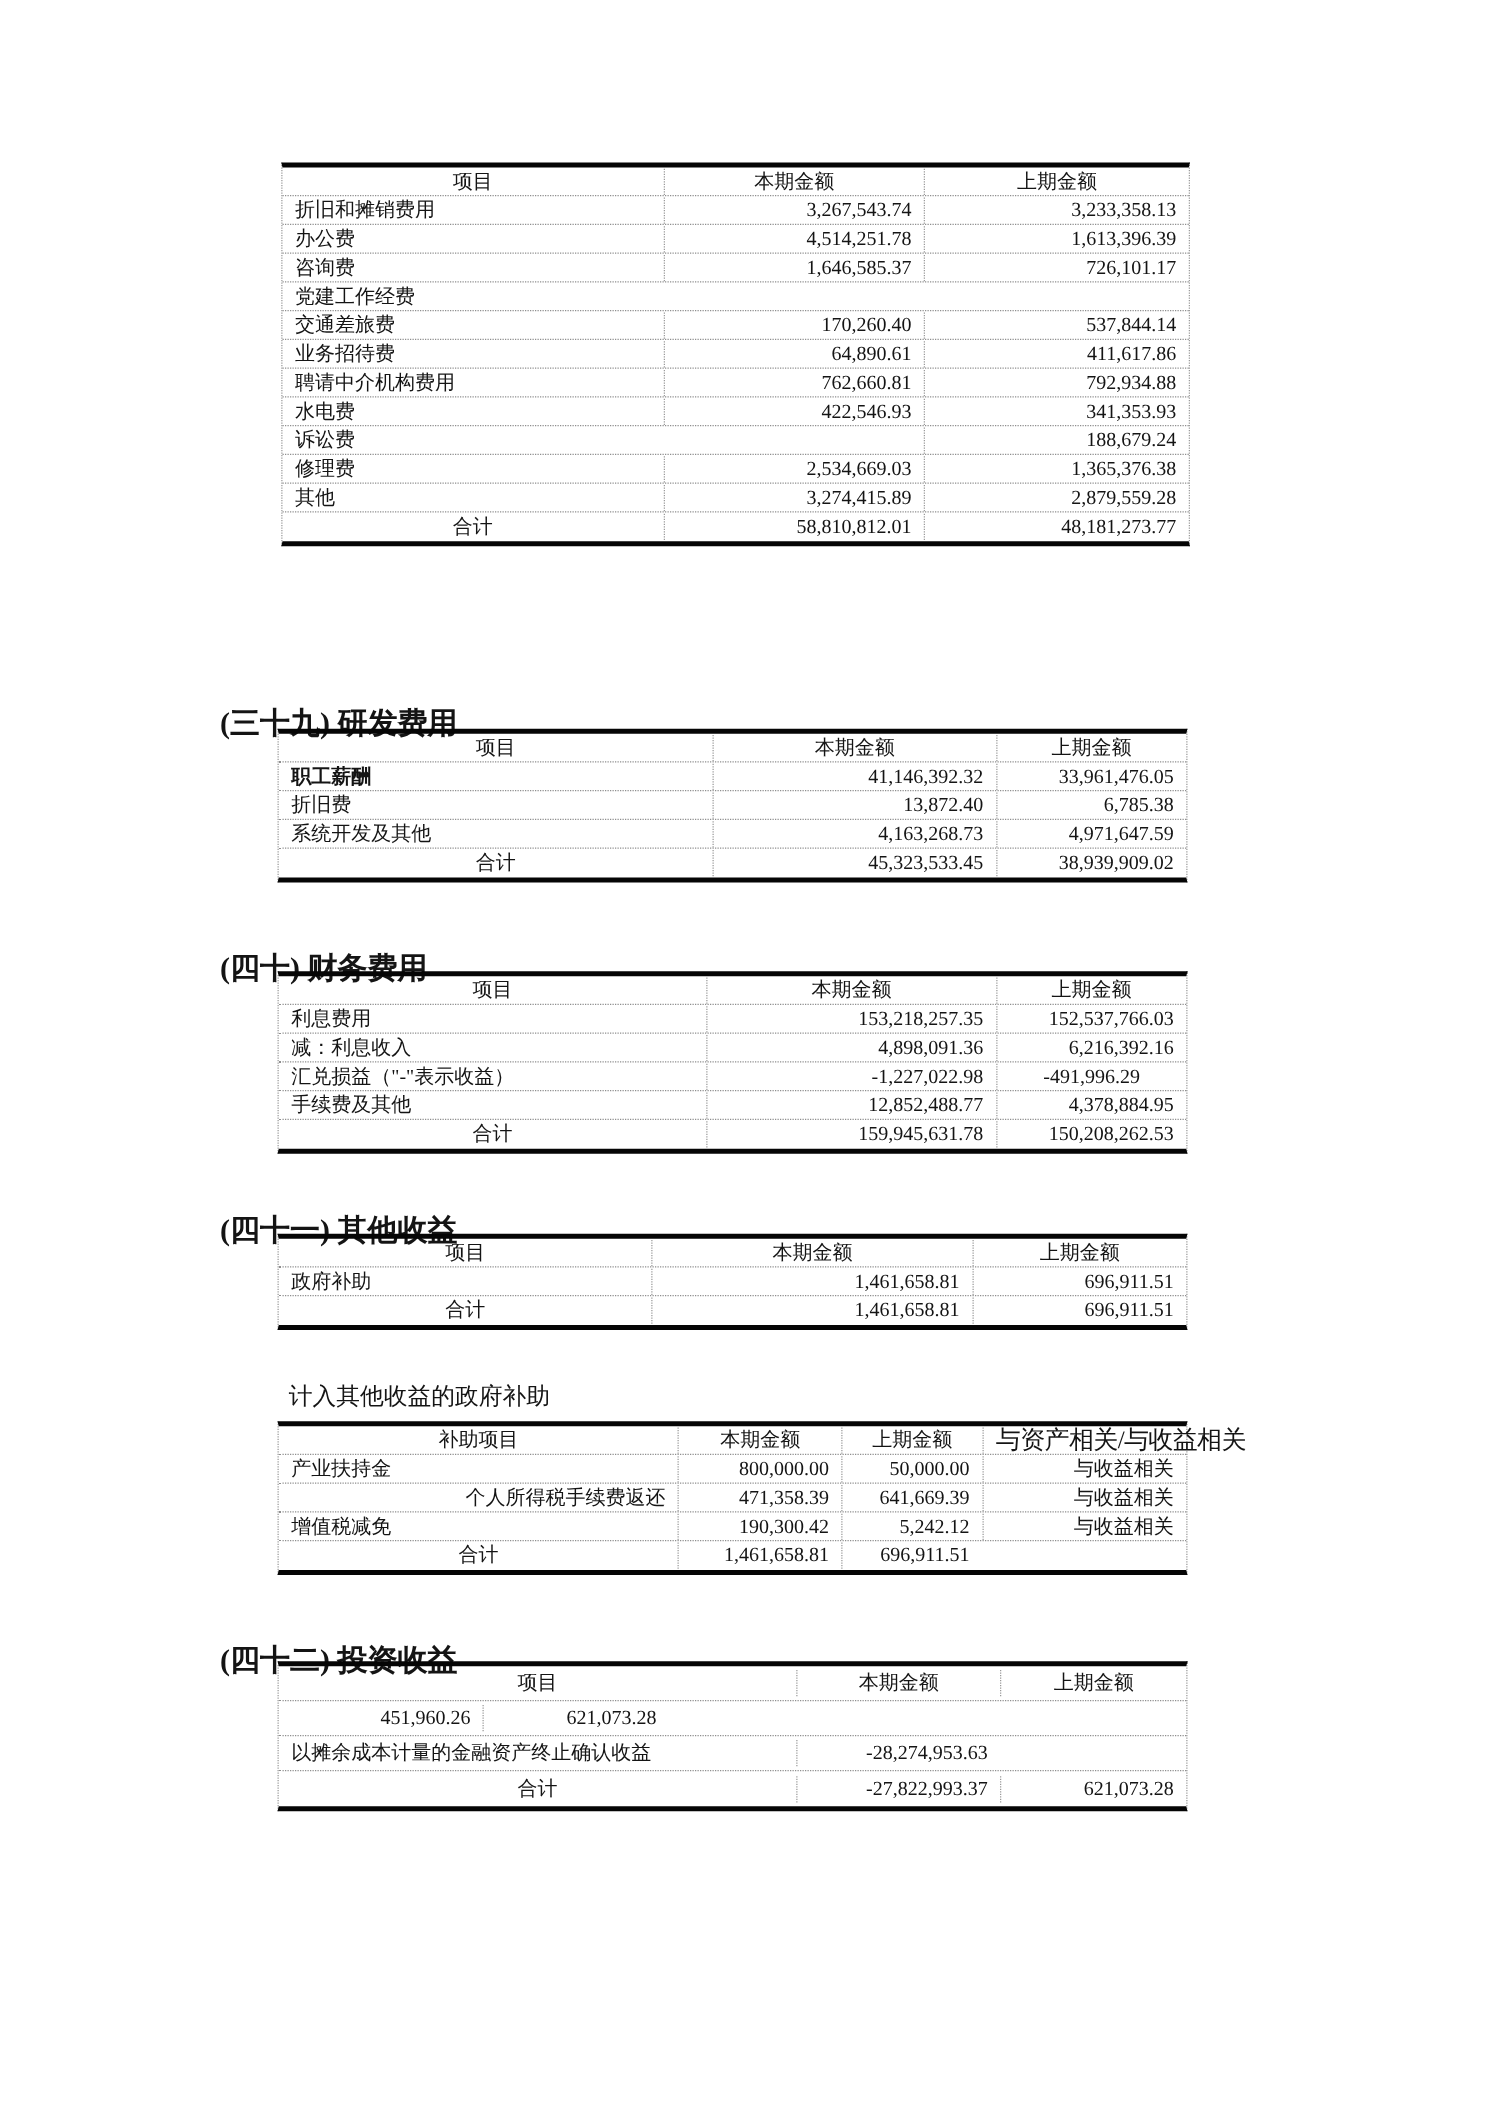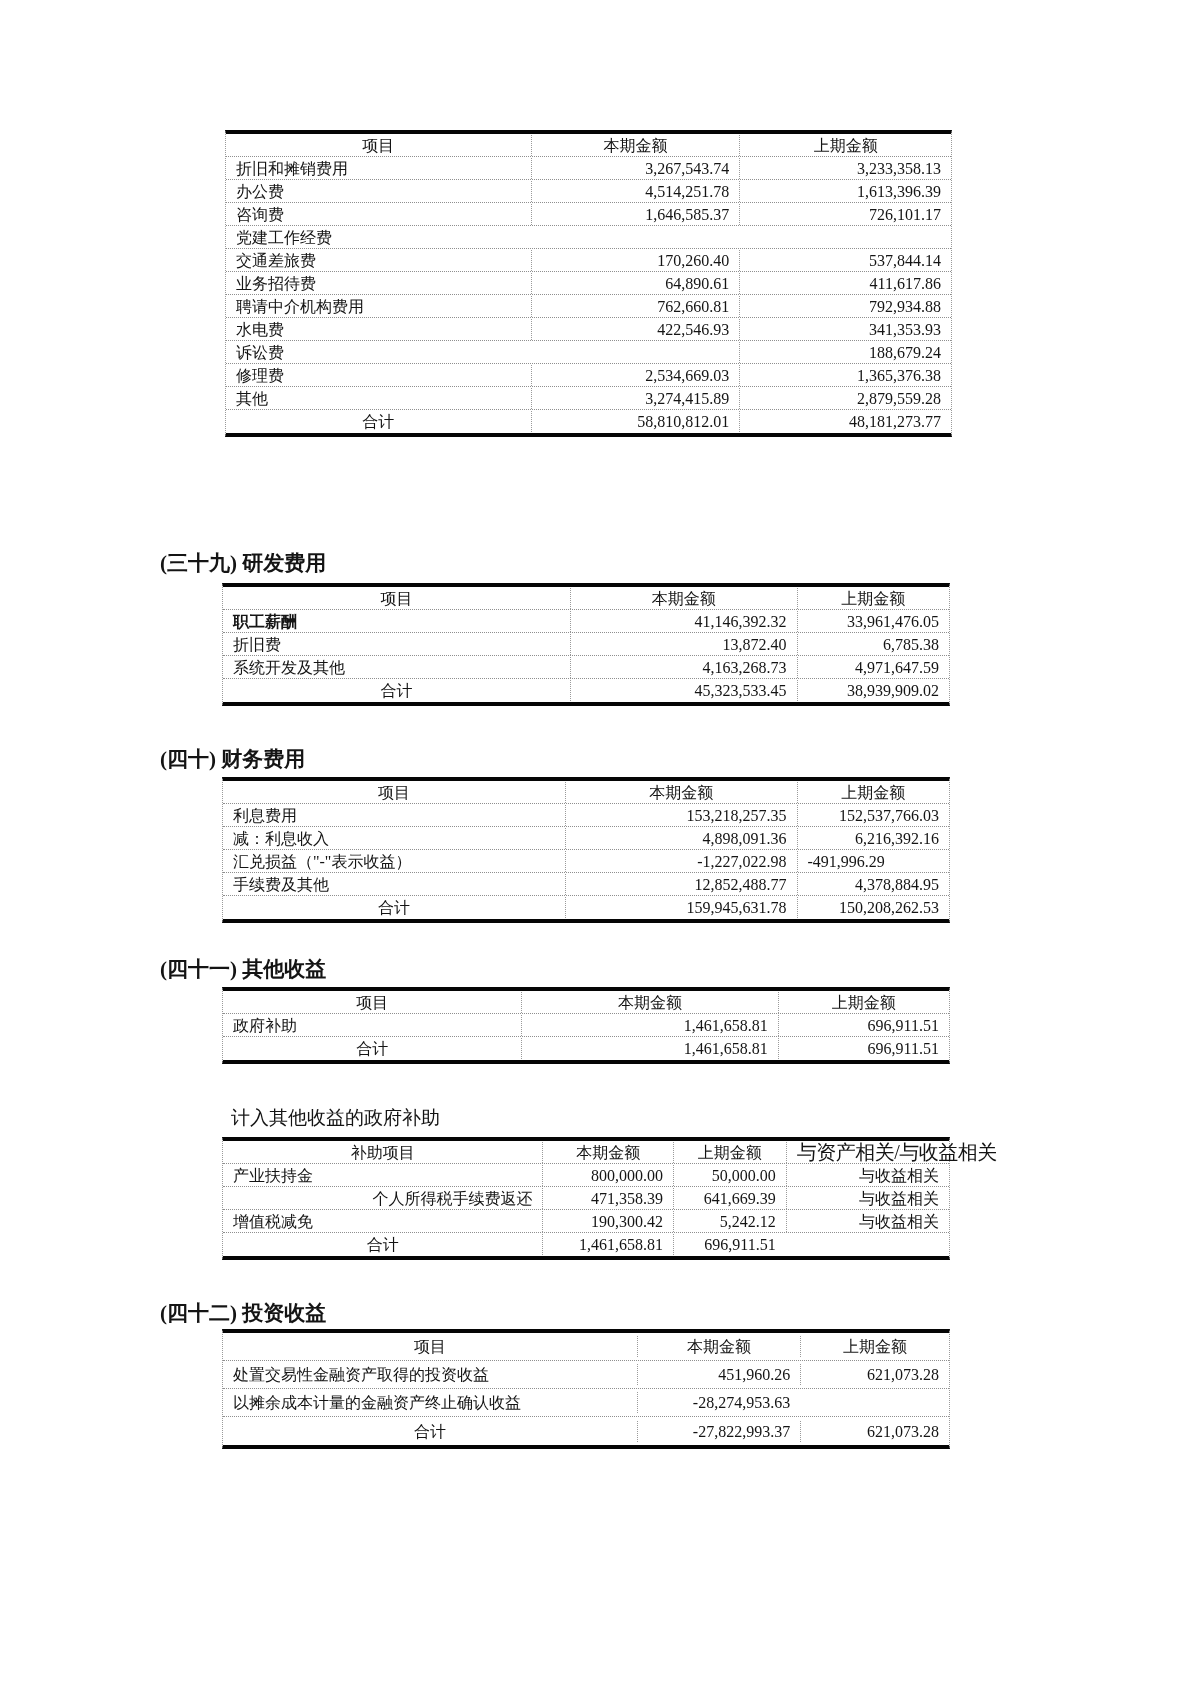--- a/index.html
+++ b/index.html
@@ -9,22 +9,22 @@
     height:1697px;
     margin:0 auto;
     background:#ffffff;
     font-family:"Liberation Serif","DejaVu Serif",serif;
     color:#141414;
     overflow:hidden;
   }
   .sec-heading{
     position:absolute;
     left:160px;
-    margin:0;
-    font-size:21px;
+    margin:16px;
+    font-size:24px;
     font-weight:bold;
     line-height:26px;
     white-space:nowrap;
   }
   .sub-heading{
     position:absolute;
     left:231px;
     margin:0;
     font-size:19px;
     font-weight:normal;
@@ -175,21 +175,21 @@
         <div class="tcell" style="width: 21%; text-align: right;">152,537,766.03</div>
       </div>
       <div class="trow tbody-row">
         <div class="tcell" style="width: 47.1%; text-align: left;">减：利息收入</div>
         <div class="tcell" style="width: 31.9%; text-align: right;">4,898,091.36</div>
         <div class="tcell" style="width: 21%; text-align: right;">6,216,392.16</div>
       </div>
       <div class="trow tbody-row">
         <div class="tcell" style="width: 47.1%; text-align: left;">汇兑损益（"-"表示收益）</div>
         <div class="tcell" style="width: 31.9%; text-align: right;">-1,227,022.98</div>
-        <div class="tcell" style="width: 21%; text-align: left;">-491,996.29</div>
+        <div class="tcell" style="width: 21%; text-align: center;">-491,996.29</div>
       </div>
       <div class="trow tbody-row">
         <div class="tcell" style="width: 47.1%; text-align: left;">手续费及其他</div>
         <div class="tcell" style="width: 31.9%; text-align: right;">12,852,488.77</div>
         <div class="tcell" style="width: 21%; text-align: right;">4,378,884.95</div>
       </div>
       <div class="trow tfoot-row">
         <div class="tcell" style="width: 47.1%; text-align: center;">合计</div>
         <div class="tcell" style="width: 31.9%; text-align: right;">159,945,631.78</div>
         <div class="tcell" style="width: 21%; text-align: right;">150,208,262.53</div>
@@ -250,21 +250,20 @@
     </div>
 
   <h2 class="sec-heading" style="top:1300px;">(四十二) 投资收益</h2>
   <div class="fin-table tall-rows" style="top:1329px;left:222px;width:728px;">
       <div class="trow thead-row">
         <div class="tcell" style="width: 57%; text-align: center;">项目</div>
         <div class="tcell" style="width: 22.5%; text-align: center;">本期金额</div>
         <div class="tcell" style="width: 20.5%; text-align: center;">上期金额</div>
       </div>
       <div class="trow tbody-row">
-        <div class="tcell" style="width: 57%; text-align: left;">处置交易性金融资产取得的投资收益</div>
         <div class="tcell" style="width: 22.5%; text-align: right;">451,960.26</div>
         <div class="tcell" style="width: 20.5%; text-align: right;">621,073.28</div>
       </div>
       <div class="trow tbody-row">
         <div class="tcell" style="width: 57%; text-align: left;">以摊余成本计量的金融资产终止确认收益</div>
         <div class="tcell" style="width: 22.5%; text-align: right;">-28,274,953.63</div>
         <div class="tcell" style="width: 20.5%; text-align: right;"></div>
       </div>
       <div class="trow tfoot-row">
         <div class="tcell" style="width: 57%; text-align: center;">合计</div>

